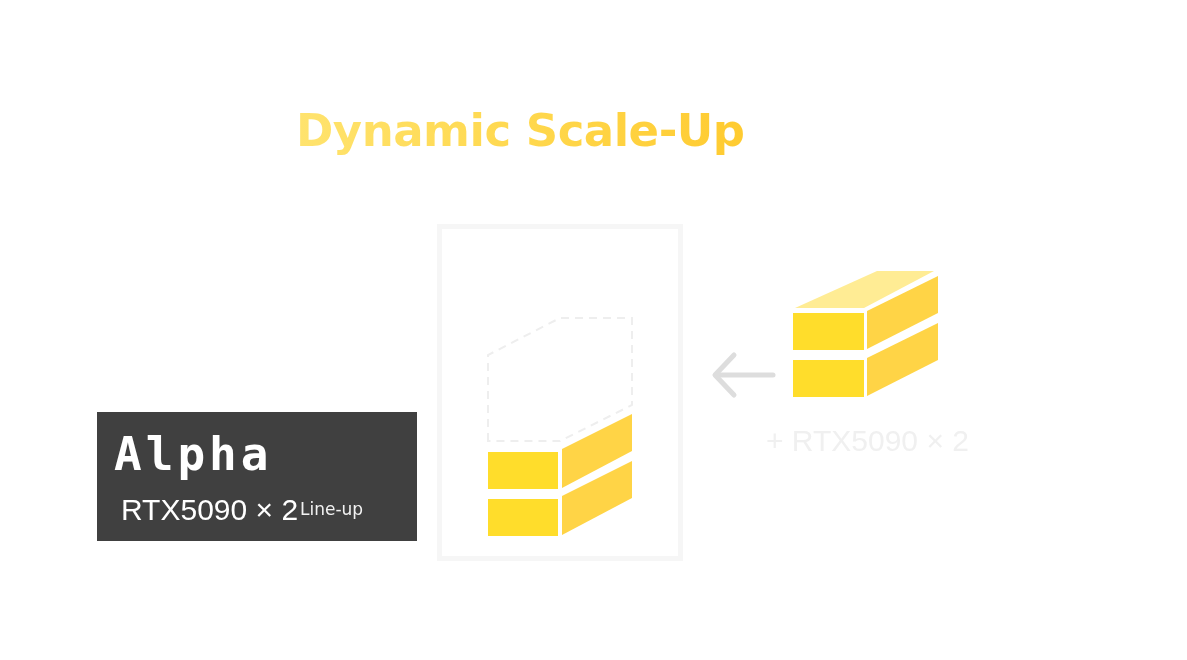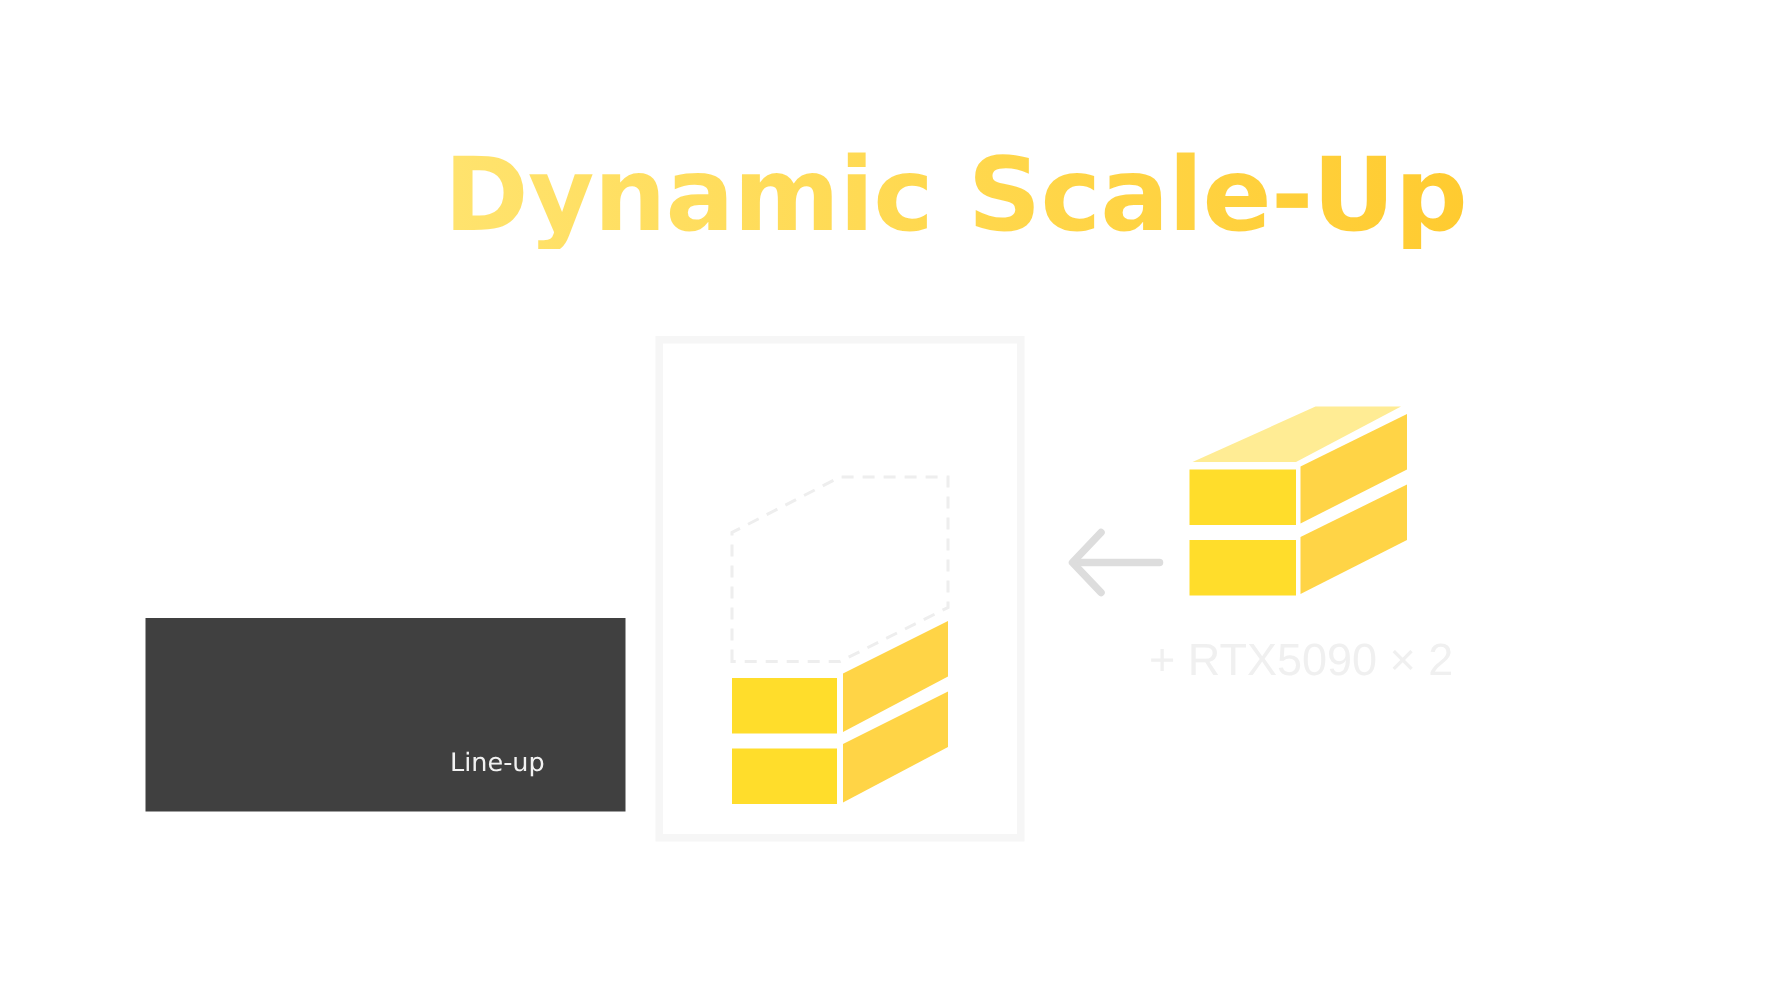--- a/index.html
+++ b/index.html
@@ -13,21 +13,21 @@
       position: relative;
       overflow: hidden;
       font-family: "DejaVu Sans", sans-serif;
     }
     .title {
       position: absolute;
       left: 296px;
       top: 96px;
       font-family: "DejaVu Sans", sans-serif;
       font-weight: bold;
-      font-size: 68px;
+      font-size: 45px;
       letter-spacing: -0.5px;
       white-space: nowrap;
       background: linear-gradient(90deg, #ffe36e 0%, #ffd84e 50%, #ffcb30 100%);
       -webkit-background-clip: text;
       background-clip: text;
       color: transparent;
       line-height: 70px;
     }
     .server-box {
       position: absolute;
@@ -143,16 +143,18 @@
     <rect x="793" y="313" width="71" height="37" fill="#ffdd2b"></rect>
     <polygon points="867,311 938,276 938,313 867,349" fill="#ffd446"></polygon>
   </g>
   <g>
     <rect x="793" y="360" width="71" height="37" fill="#ffdd2b"></rect>
     <polygon points="867,358 938,323 938,360 867,396" fill="#ffd446"></polygon>
   </g>
 </svg>
 
 <div class="badge">
+  <span class="badge-brand">Alpha</span>
   <span class="badge-sub">Line-up</span>
+  <span class="badge-spec">RTX5090 × 2</span>
 </div>
 
 <div class="add-label">+ RTX5090 × 2</div>
 
 </body></html>

